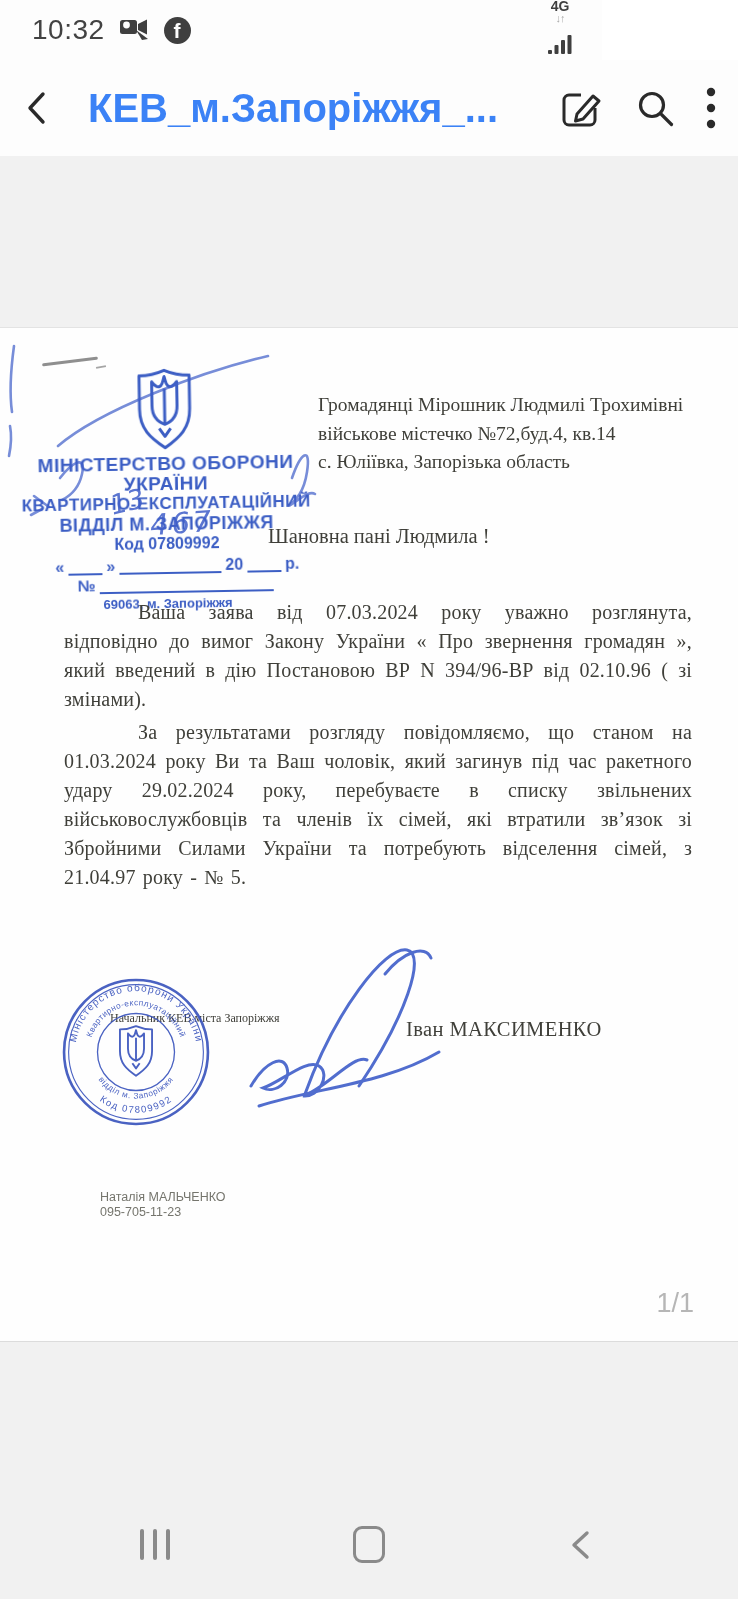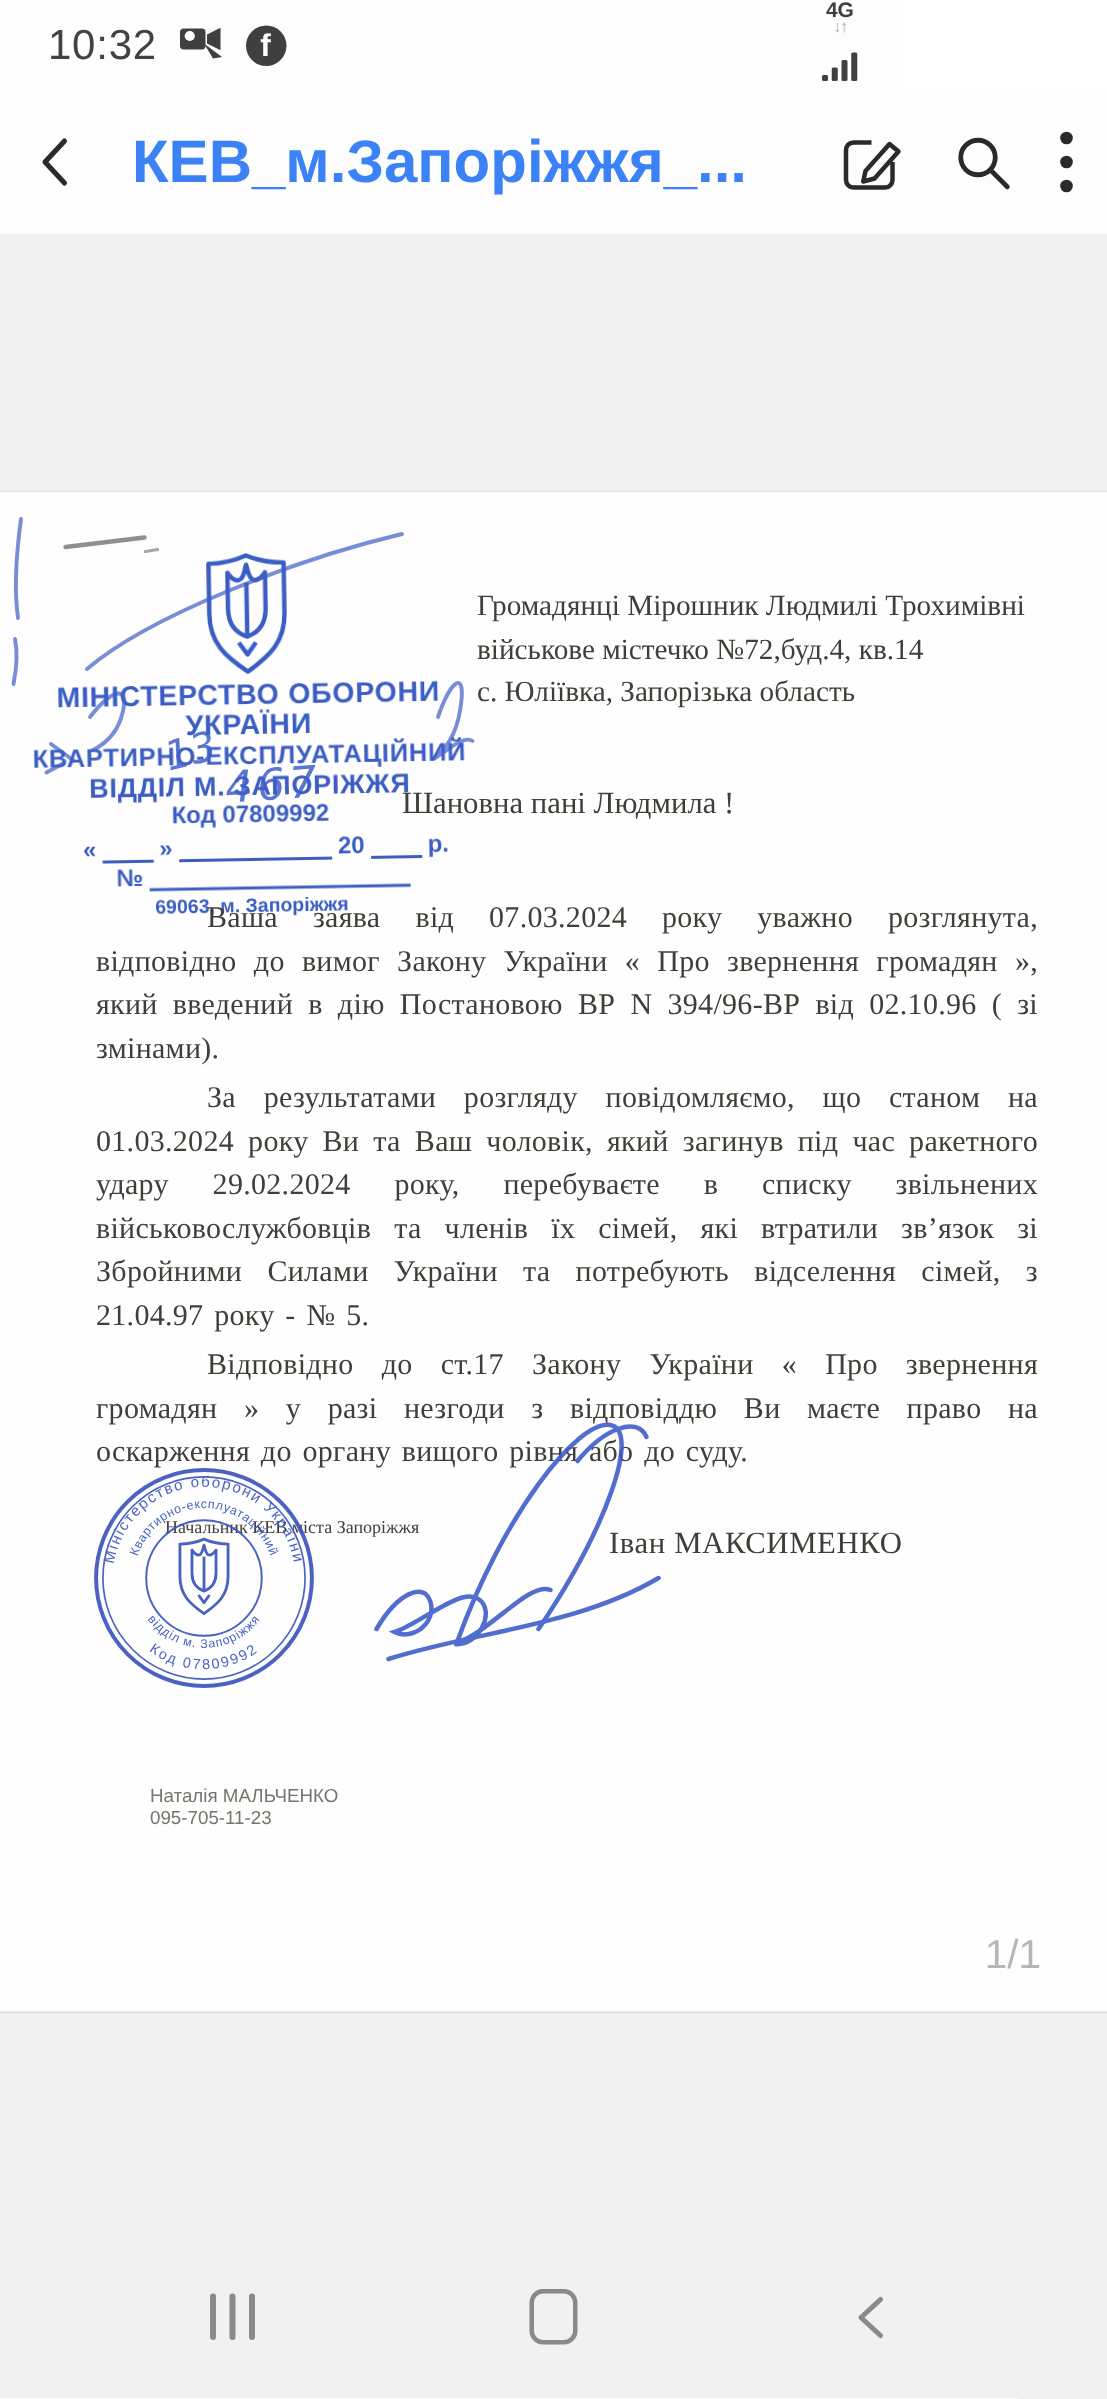--- a/index.html
+++ b/index.html
@@ -263,21 +263,20 @@
         <div>Громадянці Мірошник Людмилі  Трохимівні</div>
         <div>військове містечко №72,буд.4, кв.14</div>
         <div>с. Юліївка, Запорізька область</div>
       </div>
 
       <div class="salutation doc-serif">Шановна пані Людмила !</div>
 
       <div class="letter-body doc-serif">
         <p class="dpar">Ваша  заява від 07.03.2024 року   уважно розглянута, відповідно до вимог Закону України «  Про звернення громадян », який введений в дію Постановою ВР    N 394/96-ВР від 02.10.96 ( зі змінами).</p>
         <p class="dpar">За результатами розгляду повідомляємо, що станом на 01.03.2024 року Ви та Ваш чоловік, який загинув під час ракетного удару 29.02.2024 року, перебуваєте в списку звільнених військовослужбовців та членів їх сімей, які втратили зв’язок зі Збройними Силами України та потребують відселення сімей, з  21.04.97 року - № 5.</p>
-        <p class="dpar">Відповідно до ст.17 Закону України «  Про звернення громадян » у разі незгоди з відповіддю Ви маєте право на оскарження до органу вищого рівня або до суду.</p>
       </div>
 
       <div class="sig-title doc-serif">Начальник КЕВ міста  Запоріжжя</div>
       <div class="sig-name doc-serif">Іван МАКСИМЕНКО</div>
 
       <svg class="round-stamp" width="152" height="152" viewBox="0 0 150 150">
         <defs>
           <path id="arcT" d="M15 75 A60 60 0 0 1 135 75"></path>
           <path id="arcB" d="M15 75 A60 60 0 0 0 135 75"></path>
           <path id="arcTi" d="M29 75 A46 46 0 0 1 121 75"></path>

